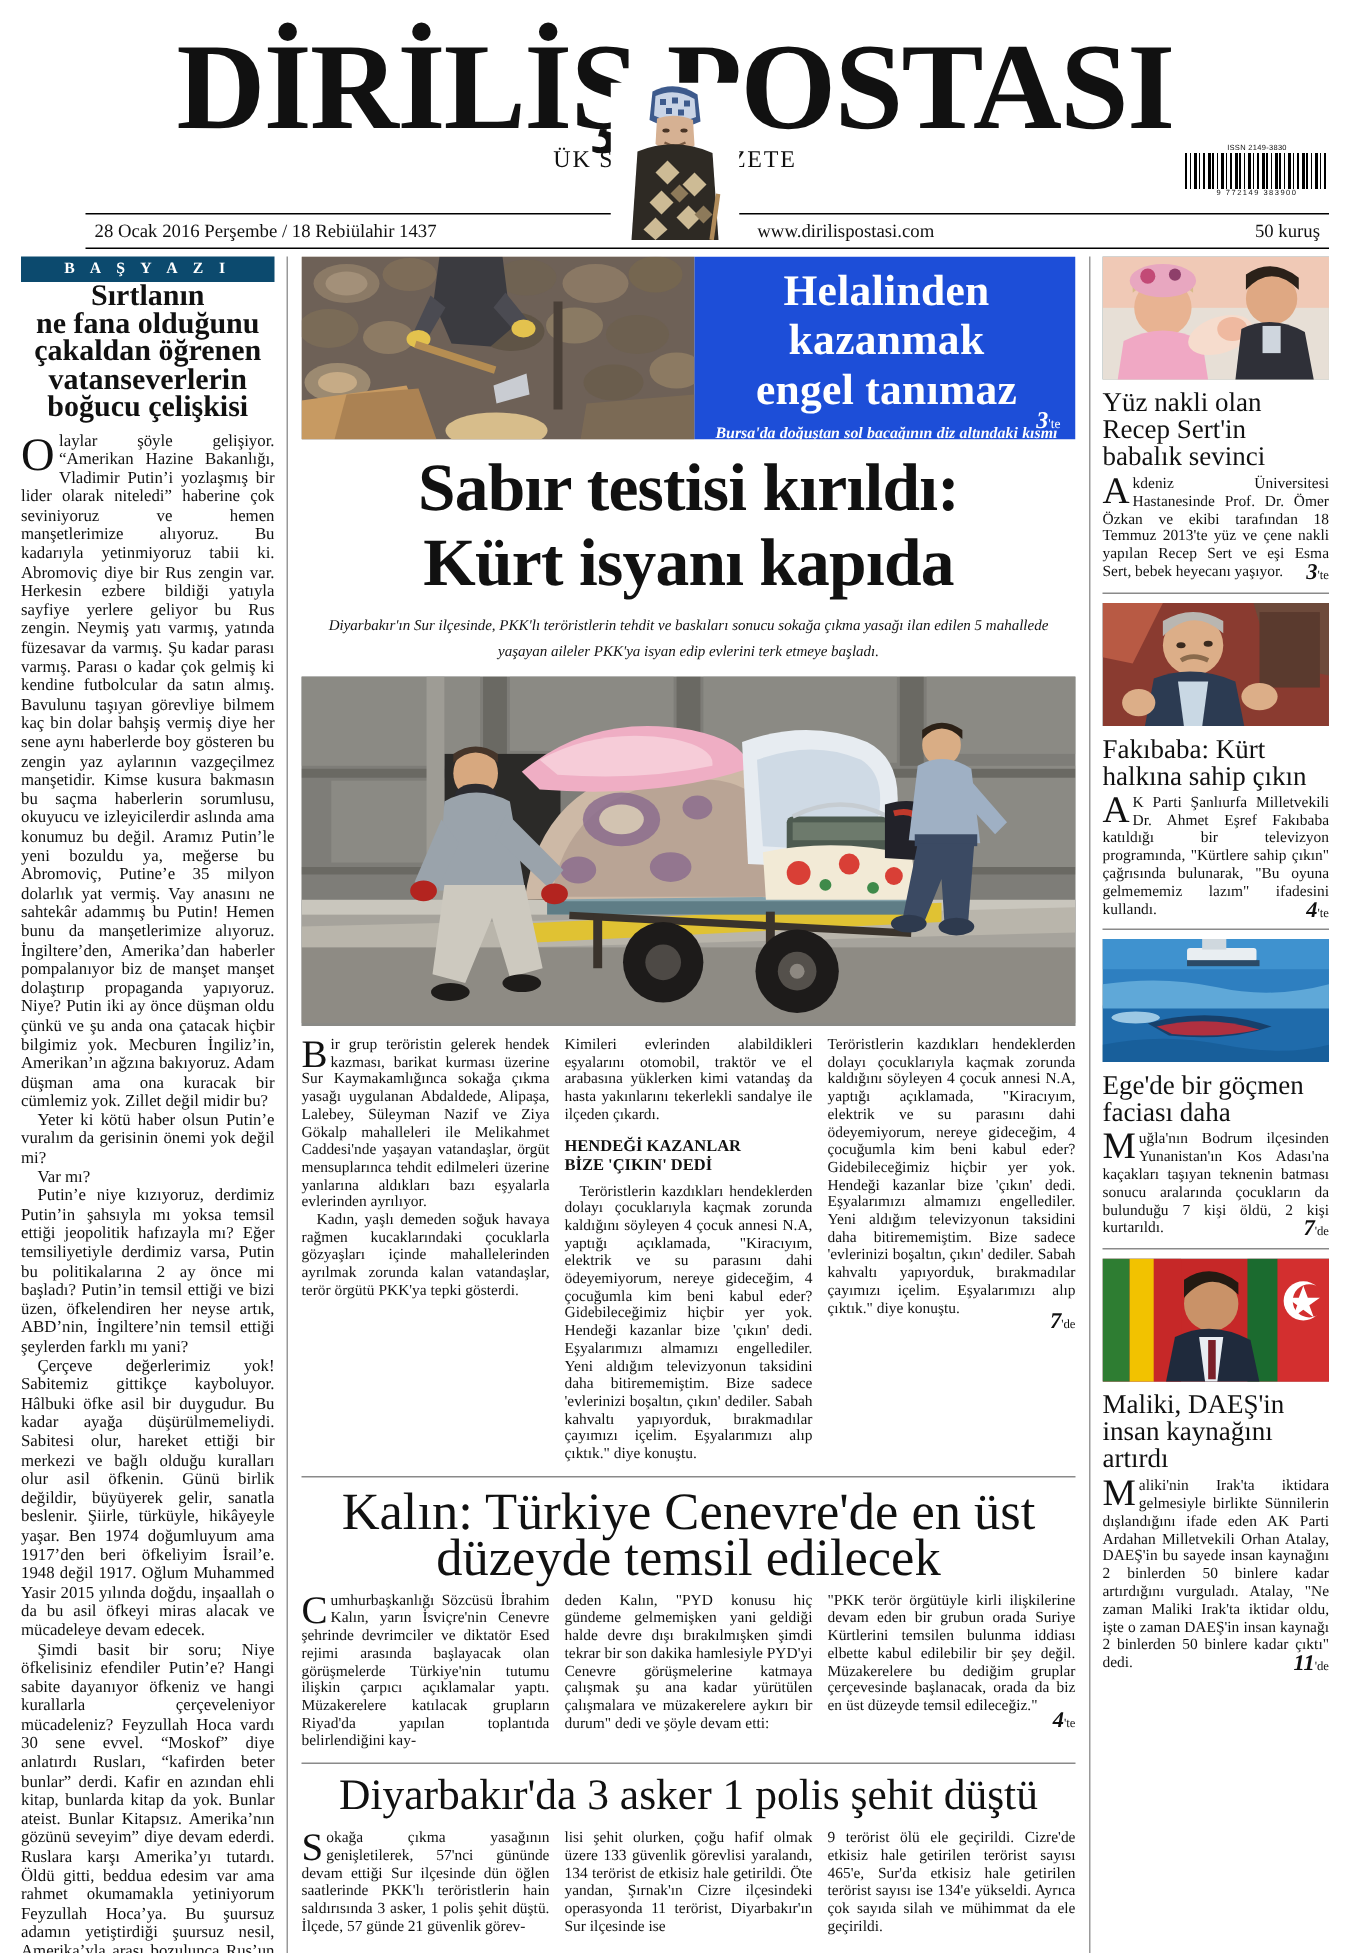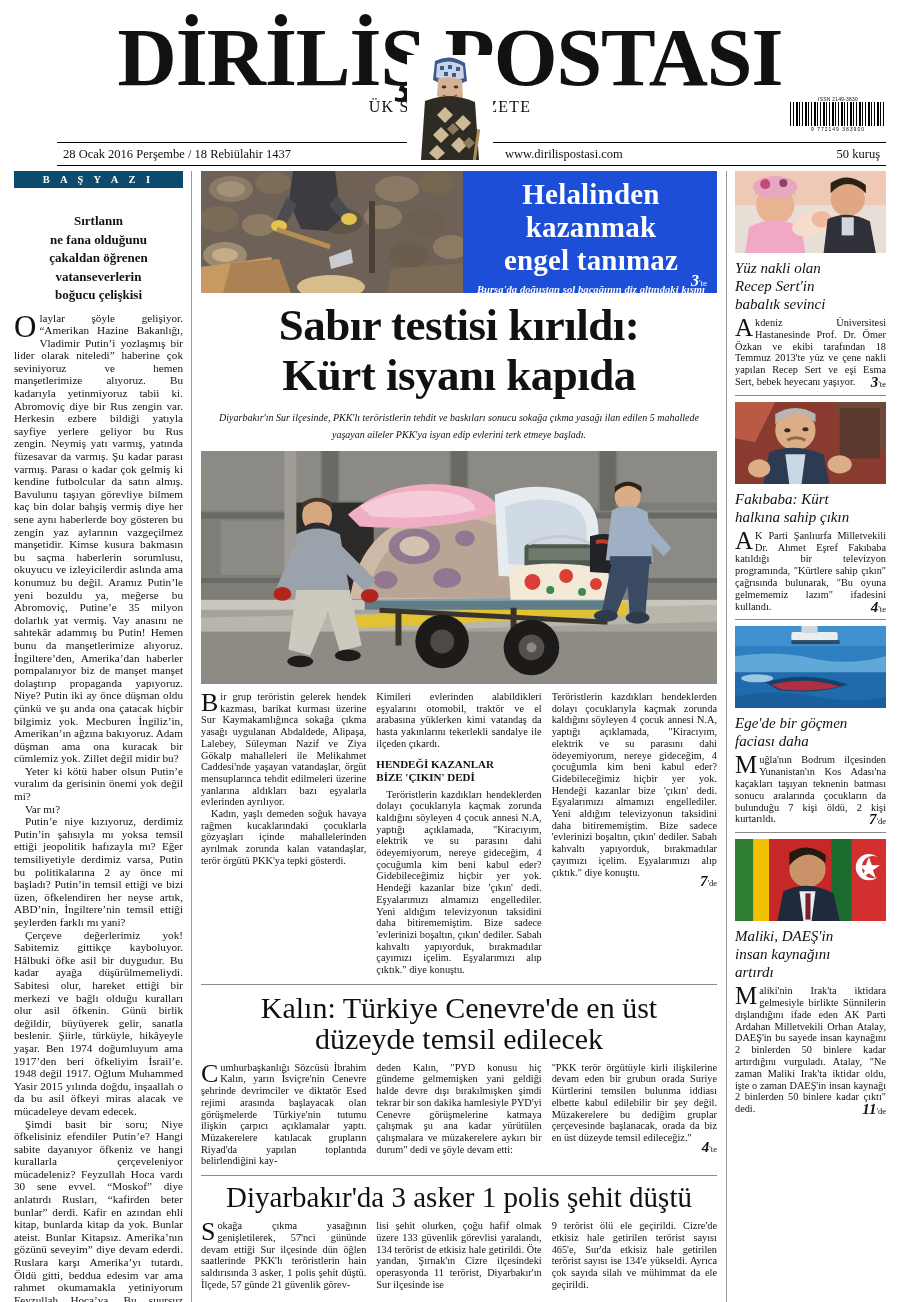--- a/index.html
+++ b/index.html
@@ -62,22 +62,22 @@
   .col-main{flex:1 1 auto;padding:0 9px;box-sizing:border-box;}
   .col-right{width:160px;flex:0 0 160px;border-left:1px solid #999;padding-left:8px;box-sizing:border-box;}
 
   
   .basyazi-bar{
     background:#0c4a6e;color:#fff;text-align:center;
     font-size:10.5px;letter-spacing:4px;font-weight:bold;
     padding:3px 0;font-family:"Liberation Serif",serif;
   }
   .basyazi-title{
-    text-align:center;font-weight:bold;font-size:13px;line-height:18.5px;
-    margin:24px 2px 7px 2px;
+    text-align:center;font-weight:bold;font-size:20px;line-height:18.5px;
+    margin:0 2px 7px 2px;
   }
   .ed-body{font-size:11.2px;line-height:12.6px;text-align:justify;hyphens:auto;}
   .ed-body p{margin:0;text-indent:11px;}
   .ed-body p.first{text-indent:0;}
   .dropcap{
     float:left;font-size:31px;line-height:25px;font-weight:normal;
     padding:2px 2px 0 0;margin-right:1px;font-family:"Liberation Serif",serif;
   }
 
   
@@ -114,29 +114,29 @@
   .dropcap-sm{
     float:left;font-size:26px;line-height:21px;padding:1px 2px 0 0;font-weight:normal;
   }
   .subhead{font-weight:bold;font-size:11px;line-height:13px;margin:8px 0 5px 0;}
   .pageref-in{font-size:15px;font-weight:bold;font-style:italic;float:right;margin-top:-2px;}
   .pageref-in small{font-size:8.5px;font-style:normal;font-weight:normal;}
 
   .rule{border-top:1px solid #8a8a8a;margin:8px 0 7px 0;}
 
   .sec-head{
-    font-size:30px;line-height:31px;text-align:center;margin:0 0 8px 0;font-weight:normal;
+    font-size:35px;line-height:31px;text-align:center;margin:0 0 8px 0;font-weight:normal;
   }
   .sec-head.one{font-size:29px;line-height:29px;}
 
   
   .side-item{margin-bottom:6px;}
   .side-photo{width:100%;height:82px;overflow:hidden;position:relative;background:#9aa;}
   .side-title{
-    font-style:italic;font-size:15px;line-height:18px;margin:6px 0 4px 0;
+    font-size:18px;line-height:18px;margin:6px 0 4px 0;
   }
   .side-body{font-size:10.3px;line-height:11.8px;text-align:justify;}
   .side-body .dropcap-sm{font-size:25px;line-height:20px;}
   .side-pref{font-size:15px;font-weight:bold;font-style:italic;float:right;line-height:12px;}
   .side-pref small{font-size:8.5px;font-style:normal;font-weight:normal;}
   .side-rule{border-top:1px solid #8a8a8a;margin:7px 0 6px 0;clear:both;}
 
   
   .ph-fill{position:absolute;inset:0;}
 </style>

